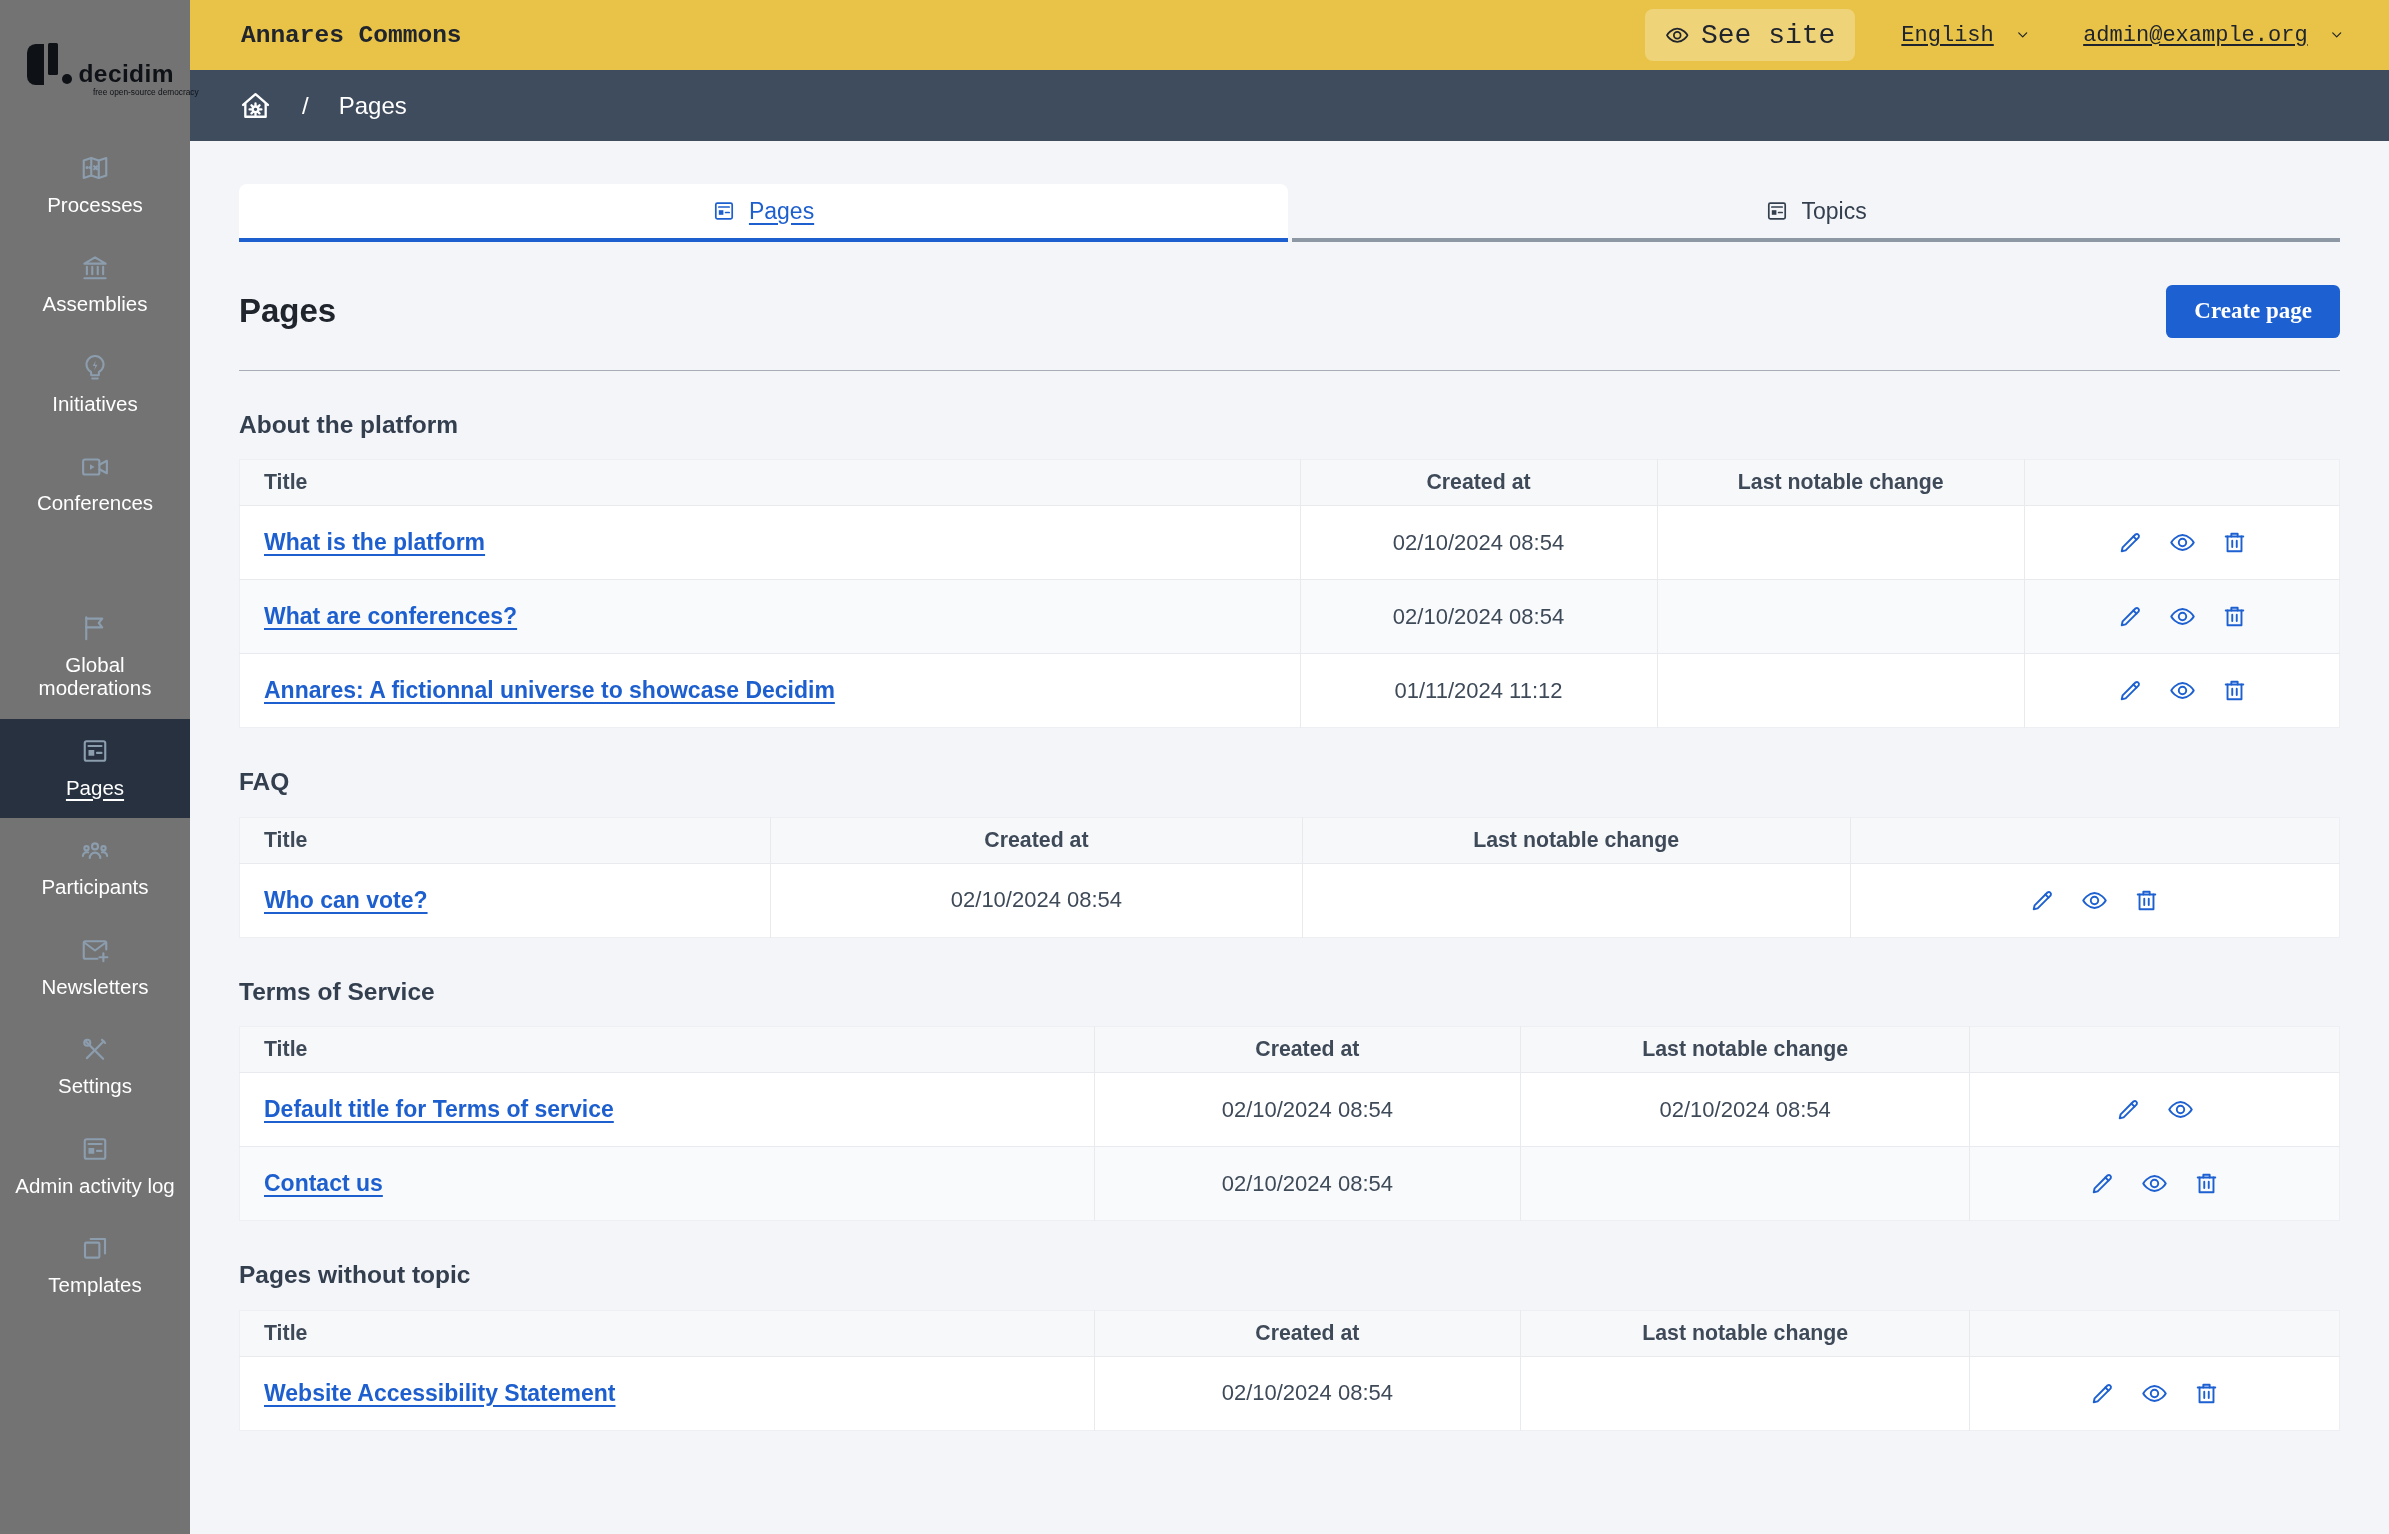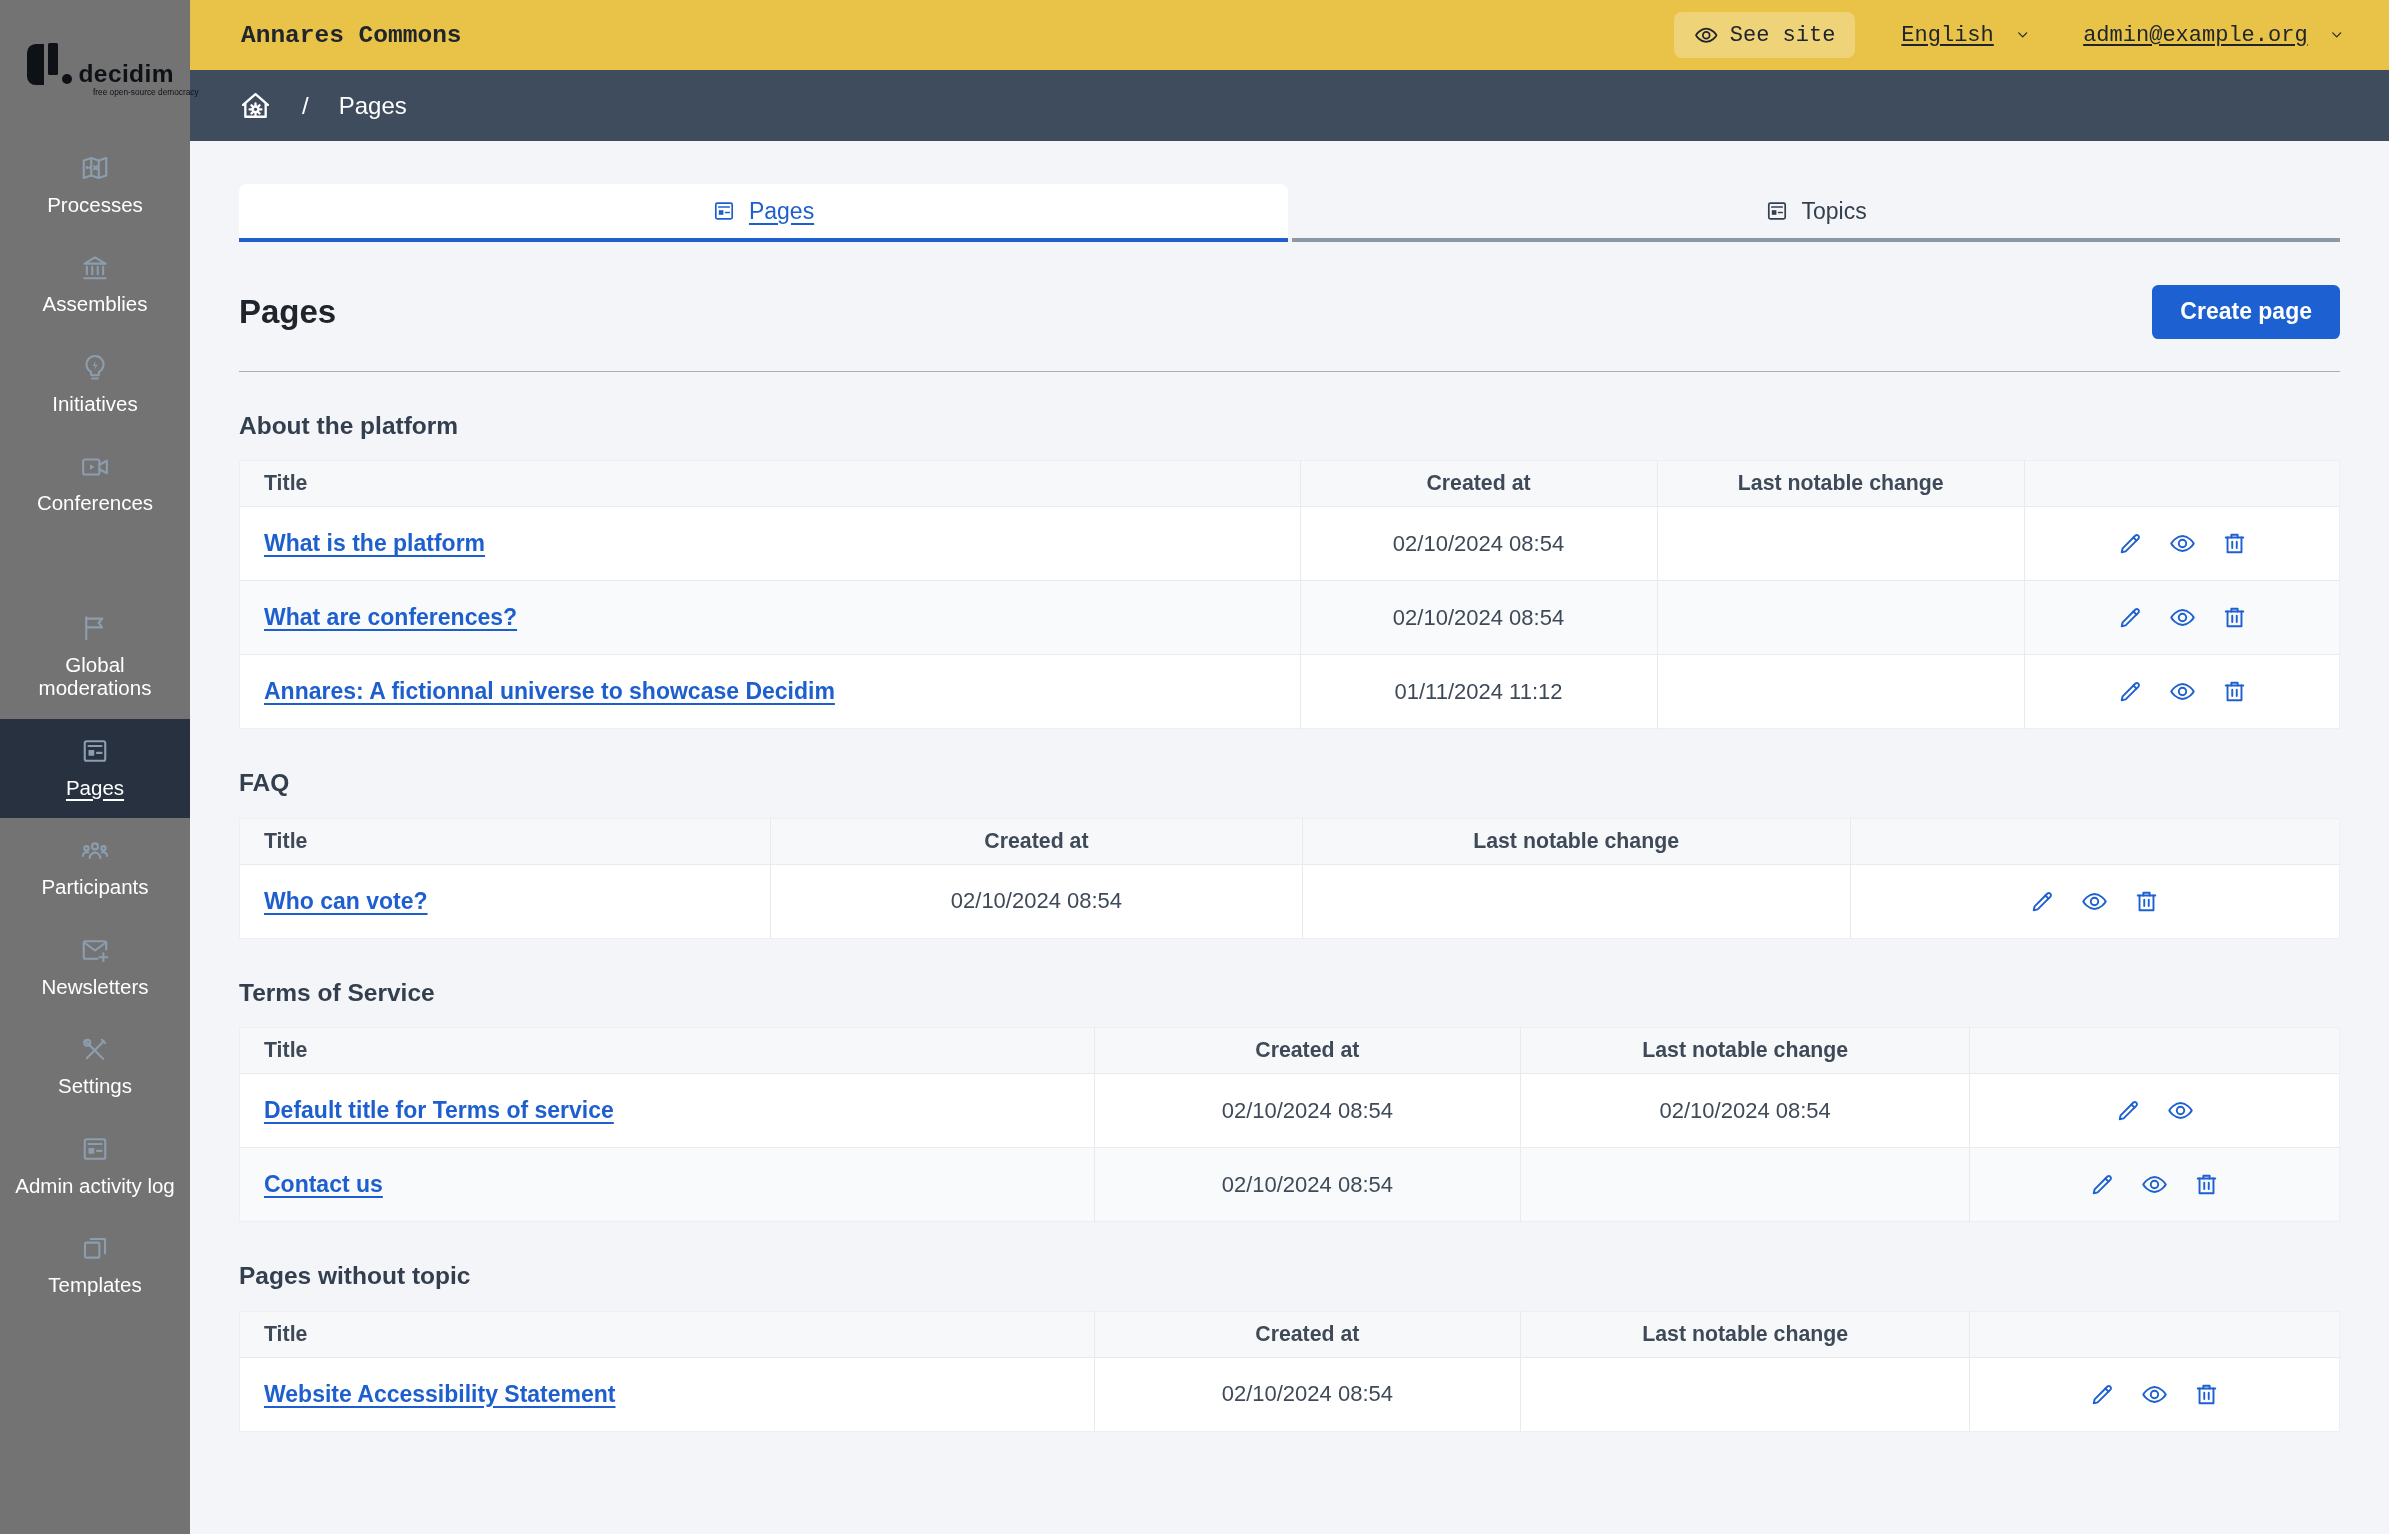--- a/index.html
+++ b/index.html
@@ -24,21 +24,21 @@
   .nav-item .nico svg { width:30px; height:30px; display:block;}
   .nav-item.active { background:#27313f; }
   .nav-item.active .nlabel { text-decoration:underline; text-underline-offset:4px; }
 
   
   .main { margin-left:190px; }
   .topbar { height:70px; background:#e9c347; display:flex; align-items:center; padding:0 44px 0 51px;font-family:Liberation Mono, monospace; }
   .topbar-title { font-size:24.5px; font-weight:bold; color:#20252d; }
   .topbar-right { margin-left:auto; display:flex; align-items:center; }
   .see-site { display:flex; align-items:center; gap:11px; background:#efd379; border-radius:8px;
-    padding:10.3px 20px; font-size:22px; color:#20252d; cursor:pointer; }
+    padding:10.3px 20px; font-size:28px; color:#20252d; cursor:pointer; }
   .see-site .sico { width:24.5px; height:24.5px; color:#20252d; }
   .see-site .sico svg{ width:24.5px; height:24.5px; display:block;}
   .top-link { display:flex; align-items:center; gap:20px; font-size:22px; color:#20252d; cursor:pointer; }
   .top-link .tlab { text-decoration:underline; text-underline-offset:3.2px; }
   .top-link .chev { width:17.4px; height:17.4px; } .top-link .chev svg{width:17.4px;height:17.4px;display:block;}
   .lang { margin-left:46px; } .account { margin-left:52px; }
 
   .breadcrumb { height:71px; background:#3f4c5e; display:flex; align-items:center; padding:0 49px; color:#fff; }
   .bc-home { width:33px; height:33px; color:#fff; cursor:pointer; } .bc-home svg{width:33px;height:33px;display:block;}
   .bc-sep { font-size:24px; margin:0 30px; font-weight:300; }
@@ -51,21 +51,21 @@
   .tab { flex:1; height:58px; display:flex; align-items:center; justify-content:center; gap:12.6px;
     font-size:23px; cursor:pointer; border-bottom:4.7px solid #8e98a4; color:#333f4f; }
   .tab .tico{ width:24px; height:24px; } .tab .tico svg{width:24px;height:24px;display:block;}
   .tab.active { background:#fff; border-radius:8px 8px 0 0; border-bottom-color:#1d5fce; color:#1d5fce; margin-right:4px;}
   .tab.active .tlabel { text-decoration:underline; text-underline-offset:4px; }
 
   
   .page-head { display:flex; align-items:center; margin-top:43px; }
   .page-title { font-size:33px; font-weight:bold; color:#20252d; }
   .create-btn { margin-left:auto; background:#1d60d1; color:#fff; font-size:23px; font-weight:bold;
-    border:none; border-radius:6.3px; padding:13.4px 28px; cursor:pointer; font-family:Liberation Sans, sans-serif;}
+    border:none; border-radius:6.3px; padding:13.4px 28px; cursor:pointer; font-family:Liberation Serif, serif;}
   .rule { border:none; border-top:1.6px solid #a8aeb7; margin-top:32px; }
 
   
   .section { margin-top:40px; }
   .section-title { font-size:24.5px; font-weight:bold; color:#333f4f; margin-bottom:20.5px; }
   table { width:100%; border-collapse:collapse; background:#fff; table-layout:fixed; border:0.8px solid #edeff3; }
   thead th { height:46px; background:#f7f8fa; font-size:21.3px; font-weight:bold; color:#3f4a59; text-align:center; }
   th:first-child, td.cell-title { text-align:left; padding-left:24px; }
   td { height:74px; font-size:22px; color:#3f4a59; text-align:center; border-top:0.8px solid #e8eaee; }
   th + th, td + td { border-left:0.8px solid #e8eaee; }

